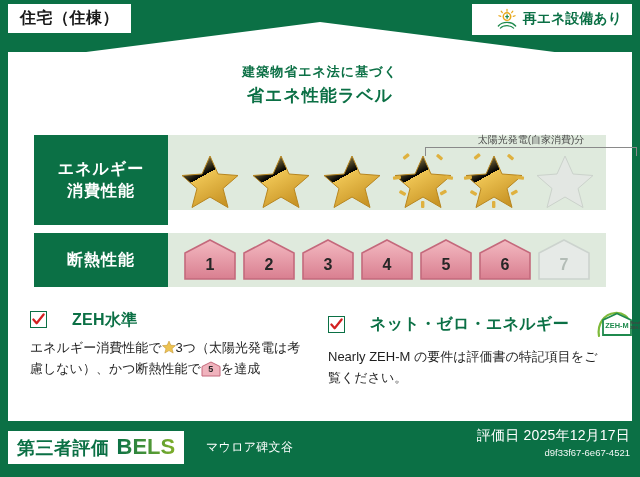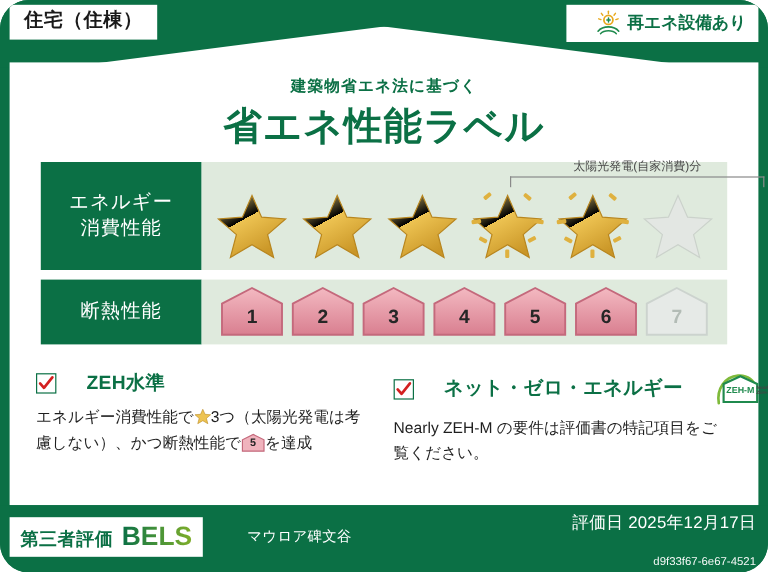--- a/index.html
+++ b/index.html
@@ -6,21 +6,20 @@
   body{
     width:640px;height:477px;overflow:hidden;
     font-family:"Liberation Sans","DejaVu Sans",sans-serif;
     background:#ffffff;
   }
 
   .label-root{
     position:relative;width:640px;height:477px;
     background:#0b7045;box-sizing:border-box;
     overflow:hidden;
-    border-radius:24px;
   }
 
   
   .header{
     position:absolute;left:0;top:0;width:640px;height:56px;
     background:#0b7045;
   }
   .roof{
     position:absolute;left:8px;top:22px;width:624px;height:40px;
     background:#ffffff;
@@ -47,38 +46,38 @@
     background:#ffffff;box-sizing:border-box;
   }
   .title-wrap{
     text-align:center;padding-top:12px;
   }
   .title-sub{
     font-size:13px;font-weight:bold;color:#0b7045;letter-spacing:1px;
     line-height:1.2;
   }
   .title-main{
-    font-size:32px;font-weight:bold;color:#0b7045;letter-spacing:1px;
+    font-size:17px;font-weight:bold;color:#0b7045;letter-spacing:1px;
     margin-top:6px;line-height:1.2;
   }
 
   
   .rows{position:absolute;left:26px;top:83px;width:572px;}
   .row{display:flex;align-items:stretch;margin-bottom:8px;position:relative;}
   .row-label{
     width:134px;flex:0 0 134px;background:#0b7045;color:#ffffff;
     display:flex;flex-direction:column;align-items:center;justify-content:center;
-    font-size:16px;font-weight:normal;line-height:1.35;letter-spacing:1px;
+    font-size:16px;font-weight:bold;line-height:1.35;letter-spacing:1px;
   }
   .row-value{
     flex:1 1 auto;background:#dfeadd;position:relative;
   }
 
   .row-energy .row-label{height:90px;}
-  .row-energy .row-value{height:90px;}
+  .row-energy .row-value{height:75px;}
   .row-insul .row-label{height:54px;}
   .row-insul .row-value{height:54px;}
 
   
   .stars{
     position:absolute;left:0;top:0;width:100%;height:100%;
     display:flex;align-items:center;justify-content:center;gap:5px;
     padding-top:14px;box-sizing:border-box;
   }
   .star-cell{position:relative;width:66px;height:62px;flex:0 0 auto;}
@@ -147,35 +146,35 @@
   
   .footer{
     position:absolute;left:0;bottom:0;width:640px;height:56px;
     background:#0b7045;
   }
   .bels-chip{
     position:absolute;left:8px;top:10px;background:#ffffff;
     padding:4px 9px 5px 9px;display:flex;align-items:baseline;gap:7px;
     line-height:1.1;
   }
-  .bels-jp{font-size:15px;font-weight:bold;color:#0b7045;letter-spacing:.5px;}
+  .bels-jp{font-size:18px;font-weight:bold;color:#0b7045;letter-spacing:.5px;}
   .bels-en{
     font-size:22px;font-weight:bold;letter-spacing:0px;
     background:linear-gradient(90deg,#0b7045 0%,#3f8f3a 45%,#7fae2a 100%);
     -webkit-background-clip:text;background-clip:text;color:transparent;
   }
   .bldg-name{
     position:absolute;left:206px;top:20px;
     font-size:12px;color:#ffffff;line-height:1.1;letter-spacing:.3px;text-align:center;
   }
   .foot-right{
     position:absolute;right:10px;top:6px;text-align:right;color:#ffffff;
   }
   .eval-date{font-size:14px;line-height:1.2;letter-spacing:.2px;padding-left:15px;}
-  .eval-id{font-size:9.5px;line-height:1.2;margin-top:19px;opacity:.95;}
+  .eval-id{font-size:9.5px;line-height:1.2;margin-top:3px;opacity:.95;}
 </style>
 </head>
 <body>
 
 <div class="label-root">
 
   <div class="header">
     <div class="roof"></div>
 
     <div class="chip-type">住宅（住棟）</div>

